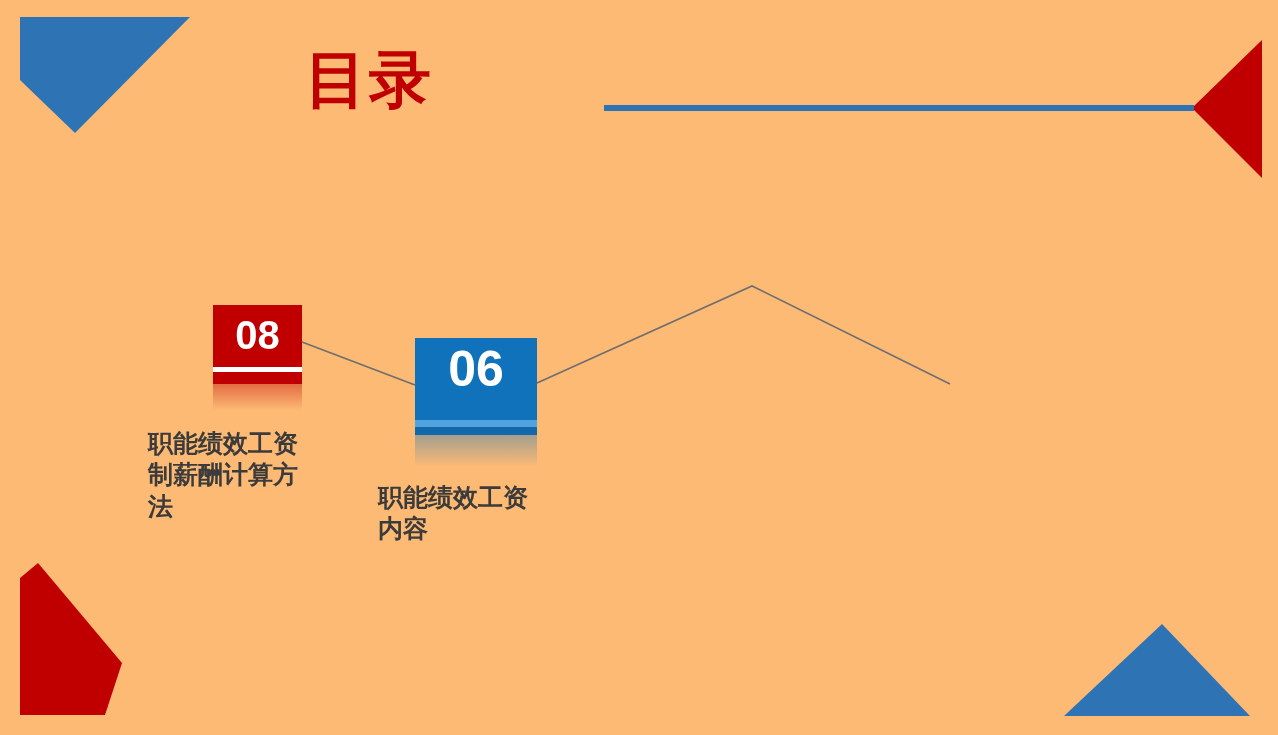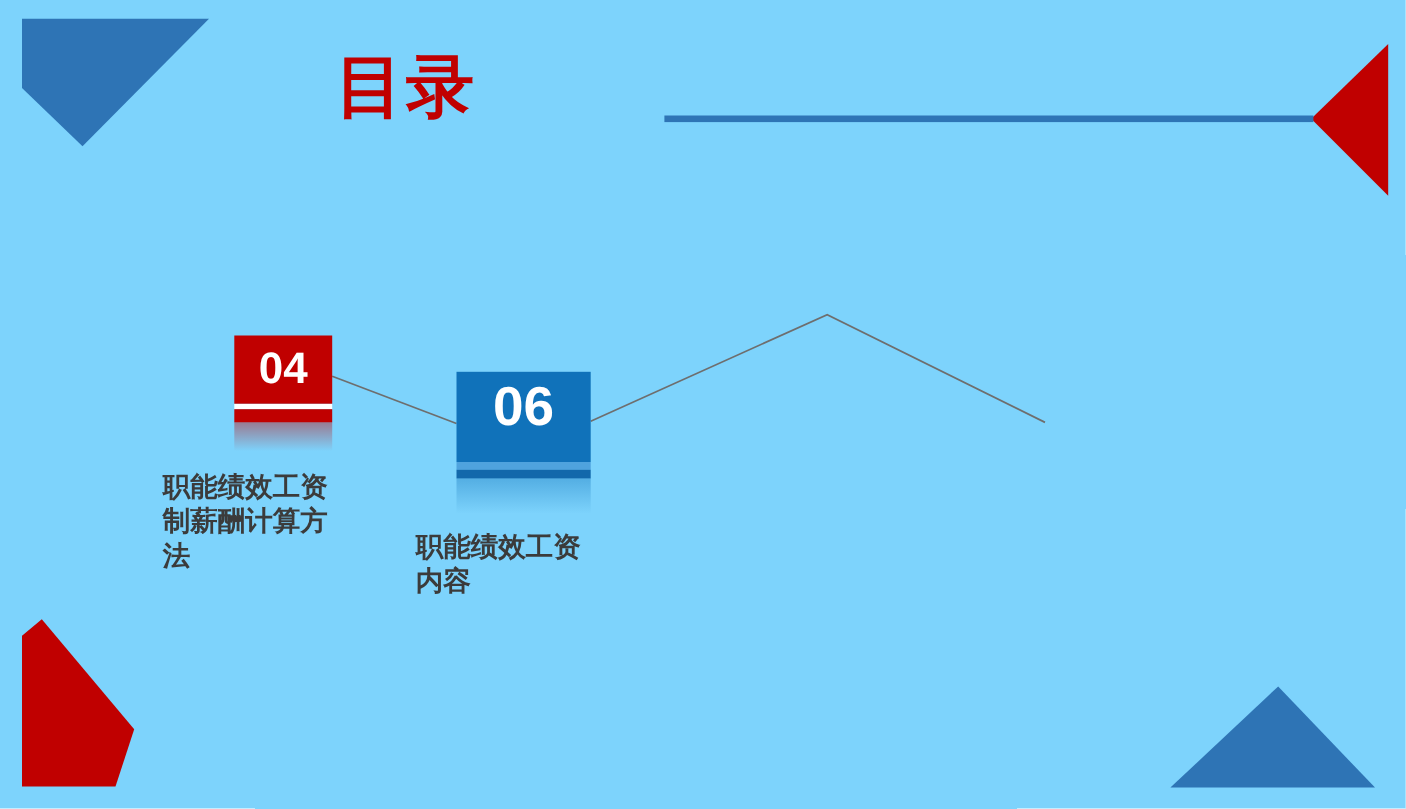--- a/index.html
+++ b/index.html
@@ -7,21 +7,21 @@
     padding: 0;
     background: #ffffff;
   }
   body {
     font-family: "Liberation Sans", "DejaVu Sans", sans-serif;
   }
   #slide {
     position: relative;
     width: 1278px;
     height: 735px;
-    background: #7dd3fc;
+    background: #fdba74;
     overflow: hidden;
   }
 
   
   .deco-svg {
     position: absolute;
     top: 0;
     left: 0;
     width: 1278px;
     height: 735px;
@@ -149,21 +149,21 @@
 
   <div class="title">目录</div>
   <div class="header-rule"></div>
 
   <svg class="connector-svg" viewBox="0 0 1278 735">
     <polyline points="302,342 415,385" fill="none" stroke="#6E6E6E" stroke-width="1.6"></polyline>
     <polyline points="537,383 752,286 950,384" fill="none" stroke="#6E6E6E" stroke-width="1.6"></polyline>
   </svg>
 
   <div class="chip chip-05">
-    <div class="chip-box">04</div>
+    <div class="chip-box">08</div>
     <div class="chip-rule"></div>
     <div class="chip-foot"></div>
     <div class="chip-reflect"></div>
   </div>
   <div class="caption caption-05">职能绩效工资
 制薪酬计算方
 法</div>
 
   <div class="chip chip-06">
     <div class="chip-box">06</div>

